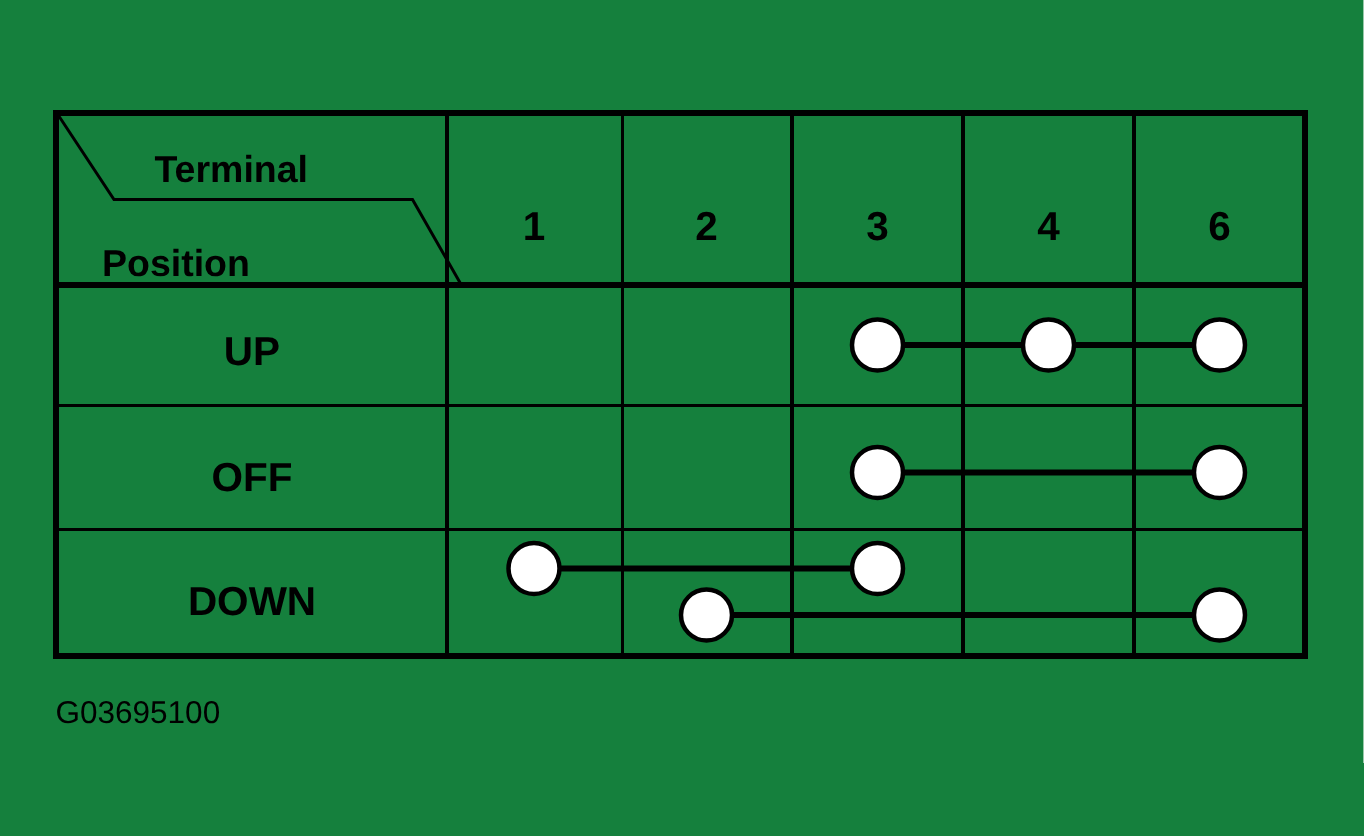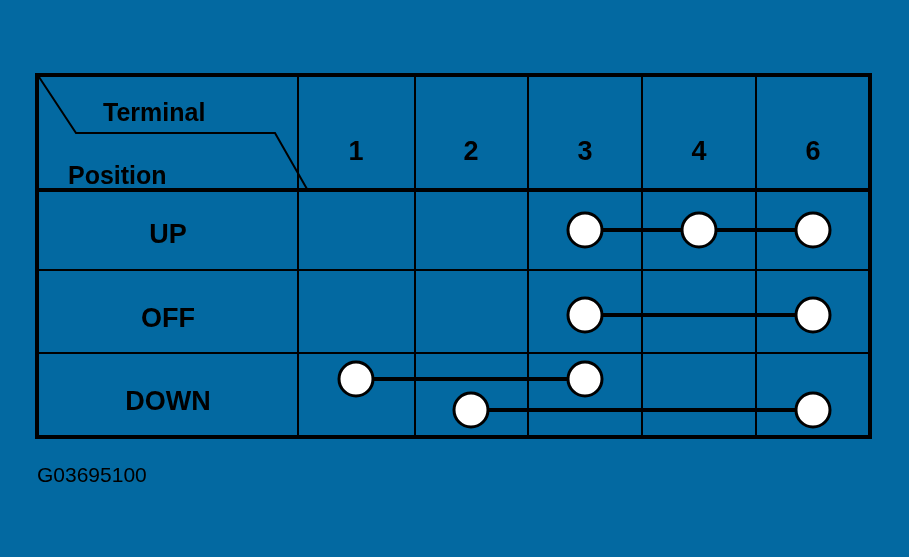--- a/index.html
+++ b/index.html
@@ -10,21 +10,21 @@
   body {
     width: 909px;
     height: 557px;
     font-family: "Liberation Sans", sans-serif;
     overflow: hidden;
   }
   #canvas {
     position: relative;
     width: 909px;
     height: 557px;
-    background: #0369a1;
+    background: #15803d;
   }
   svg#diagram {
     position: absolute;
     left: 0;
     top: 0;
     width: 909px;
     height: 557px;
     display: block;
   }
   .tbl-line {

